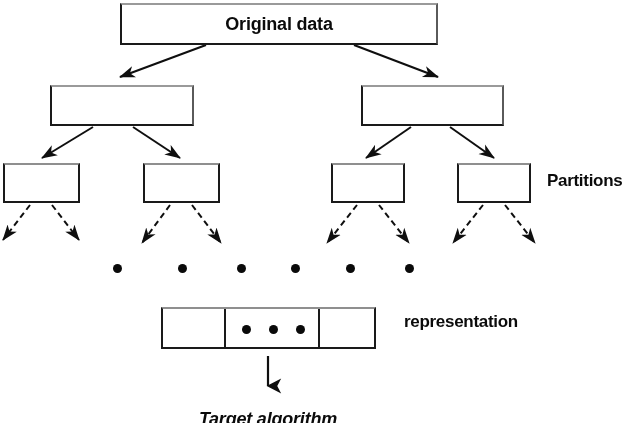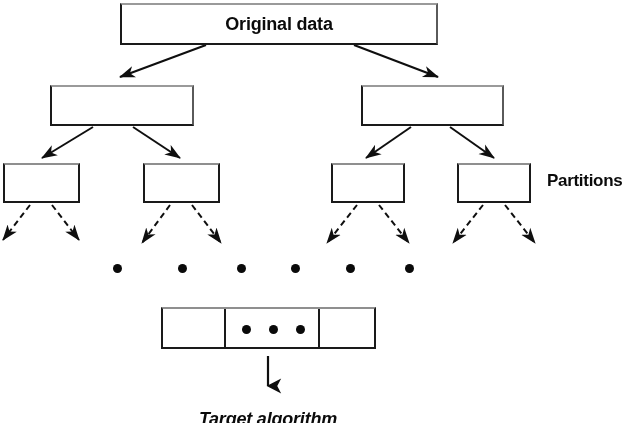--- a/index.html
+++ b/index.html
@@ -223,17 +223,18 @@
     <div class="comp-cell" id="comp-cell-left"></div>
     <div class="comp-cell" id="comp-cell-mid">
         <div class="inner-dot" style="left: 16px;"></div>
         <div class="inner-dot" style="left: 43px;"></div>
         <div class="inner-dot" style="left: 70px;"></div>
       </div>
     <div class="comp-cell" id="comp-cell-right"></div>
   </div>
 
   <div class="side-label" id="label-compressed">
+    <div>representation</div>
   </div>
 
   <div id="label-target">Target algorithm</div>
 
 </div>
 
 </body></html>

